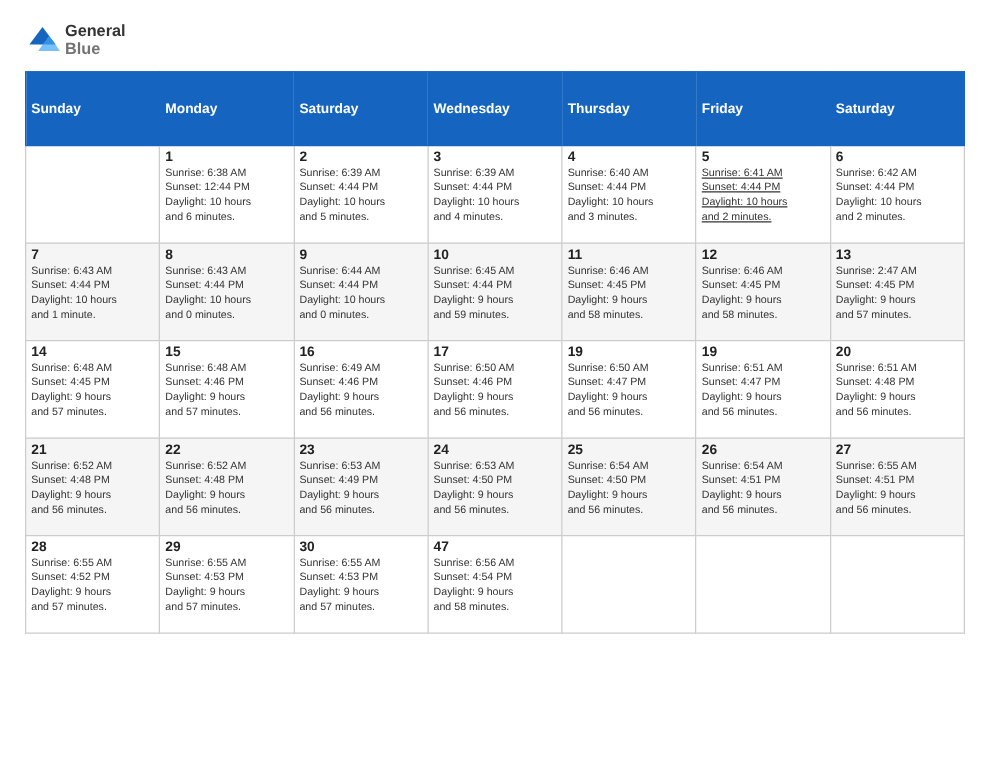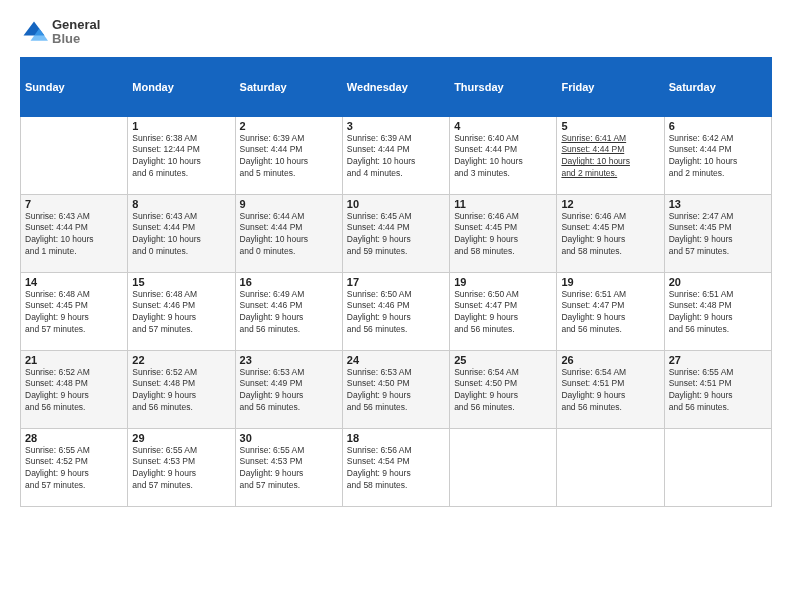--- a/index.html
+++ b/index.html
@@ -340,21 +340,21 @@
 and 57 minutes.</div>
           </td>
           <td>
             <span class="day-num">30</span>
             <div class="day-info" style="white-space: pre-line;">Sunrise: 6:55 AM
 Sunset: 4:53 PM
 Daylight: 9 hours
 and 57 minutes.</div>
           </td>
           <td>
-            <span class="day-num">18</span>
+            <span class="day-num">47</span>
             <div class="day-info" style="white-space: pre-line;">Sunrise: 6:56 AM
 Sunset: 4:54 PM
 Daylight: 9 hours
 and 58 minutes.</div>
           </td>
           <td class="empty-cell"></td>
           <td class="empty-cell"></td>
           <td class="empty-cell"></td>
         </tr>
       </tbody>

